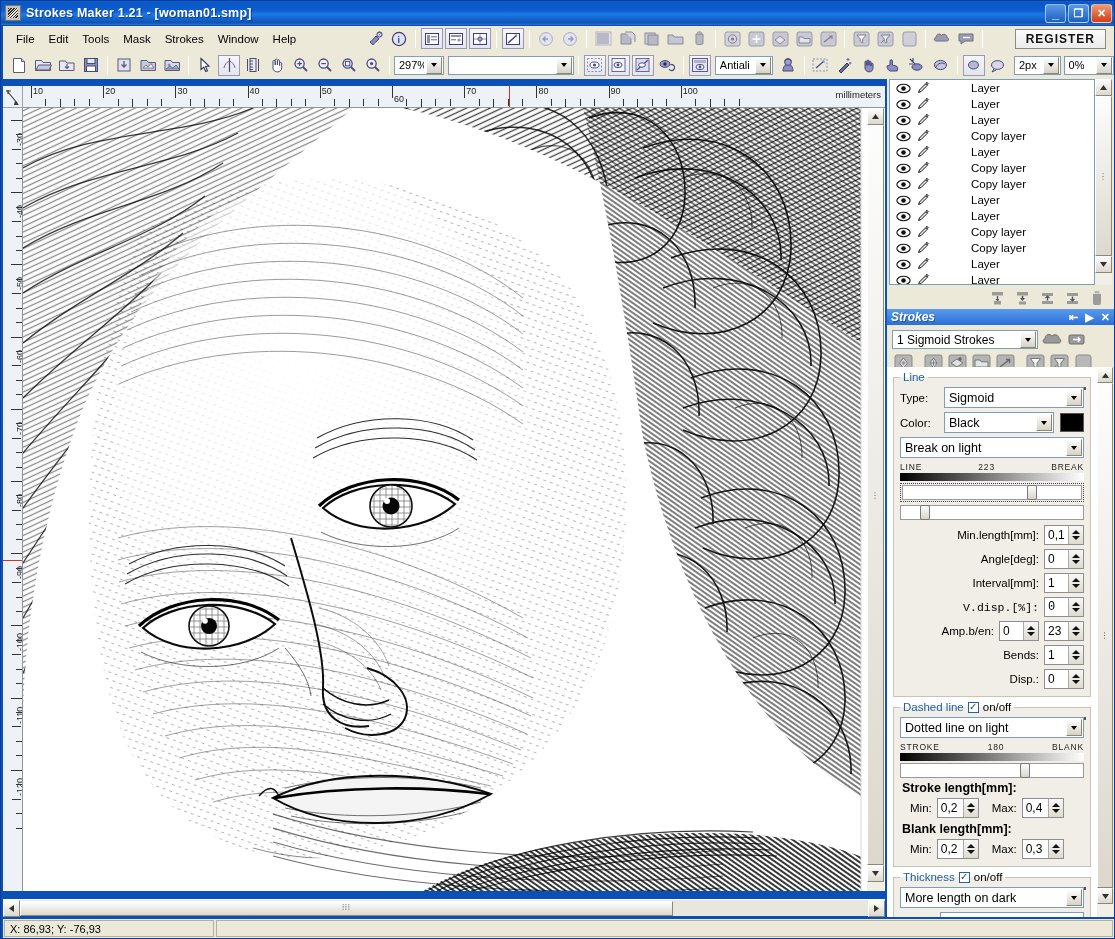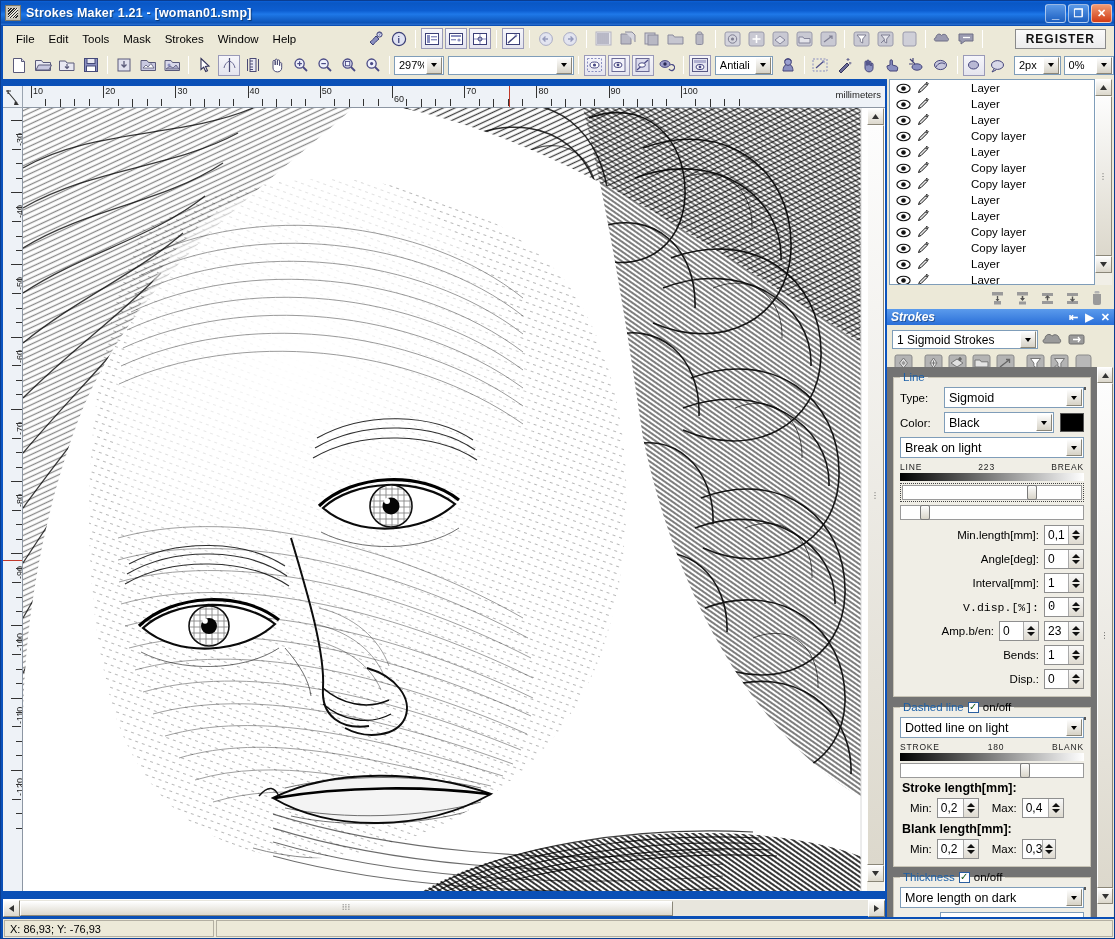--- a/index.html
+++ b/index.html
@@ -210,21 +210,21 @@
   .sp-row1 { display: flex; align-items: center; gap: 3px; padding: 4px 4px 2px 5px; }
   .sp-row2 { display: flex; align-items: center; gap: 2px; padding: 0 4px 3px 5px; }
 
   .sq-btn {
     width: 22px; height: 21px; flex: none;
     display: flex; align-items: center; justify-content: center; cursor: pointer;
   }
 
   .sp-body {
     position: absolute; left: 0; top: 58px; width: 210px; height: 550px;
-    overflow: hidden; background: #737373;
+    overflow: hidden; background: #ffffff;
   }
   .sp-vsb {
     position: absolute; left: 210px; top: 58px; width: 16px; height: 550px; background: #f1efe7;
   }
 
   fieldset.grp {
     border: 1px solid #c8c4b6; border-top: 1px solid #c8c4b6;
     margin: 4px 6px 0 6px; padding: 4px 6px 7px 6px; position: relative;
     background: #f0eee6;
   }
@@ -1597,21 +1597,21 @@
           <div class="frm-row" style="gap:5px;padding-left:10px;margin-bottom:0;">
             <span class="lbl">Min:</span>
             <div class="spin" style="width:42px">
               <span class="v">0,2</span>
               <span class="arrows">
                   <i class="up"></i>
                   <i class="dn"></i>
                 </span>
             </div>
             <span class="lbl" style="margin-left:8px">Max:</span>
-            <div class="spin" style="width:34px">
+            <div class="spin" style="width:42px">
               <span class="v">0,3</span>
               <span class="arrows">
                   <i class="up"></i>
                   <i class="dn"></i>
                 </span>
             </div>
           </div>
         </fieldset>
 
         <fieldset class="grp">

